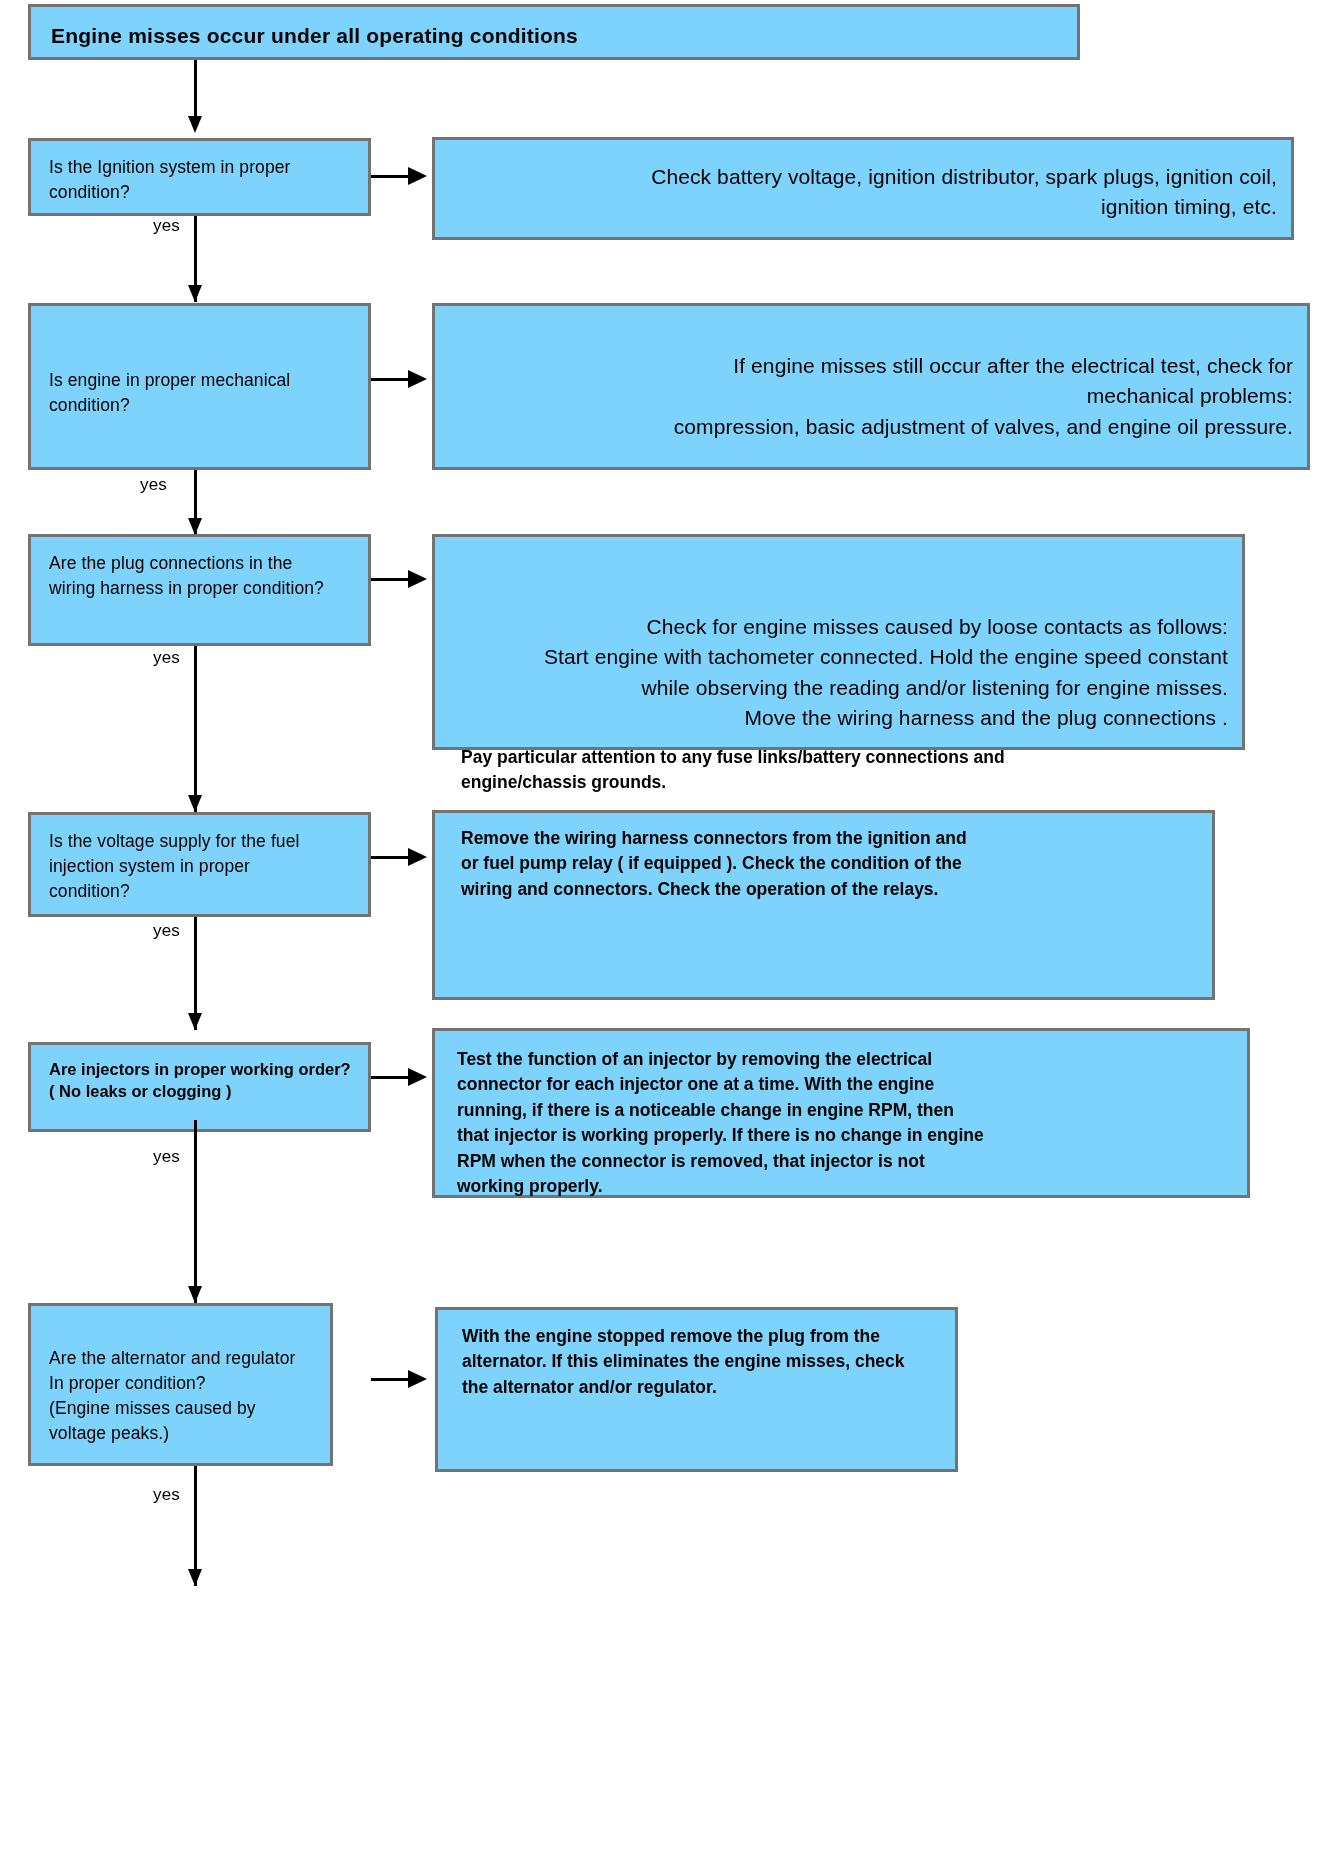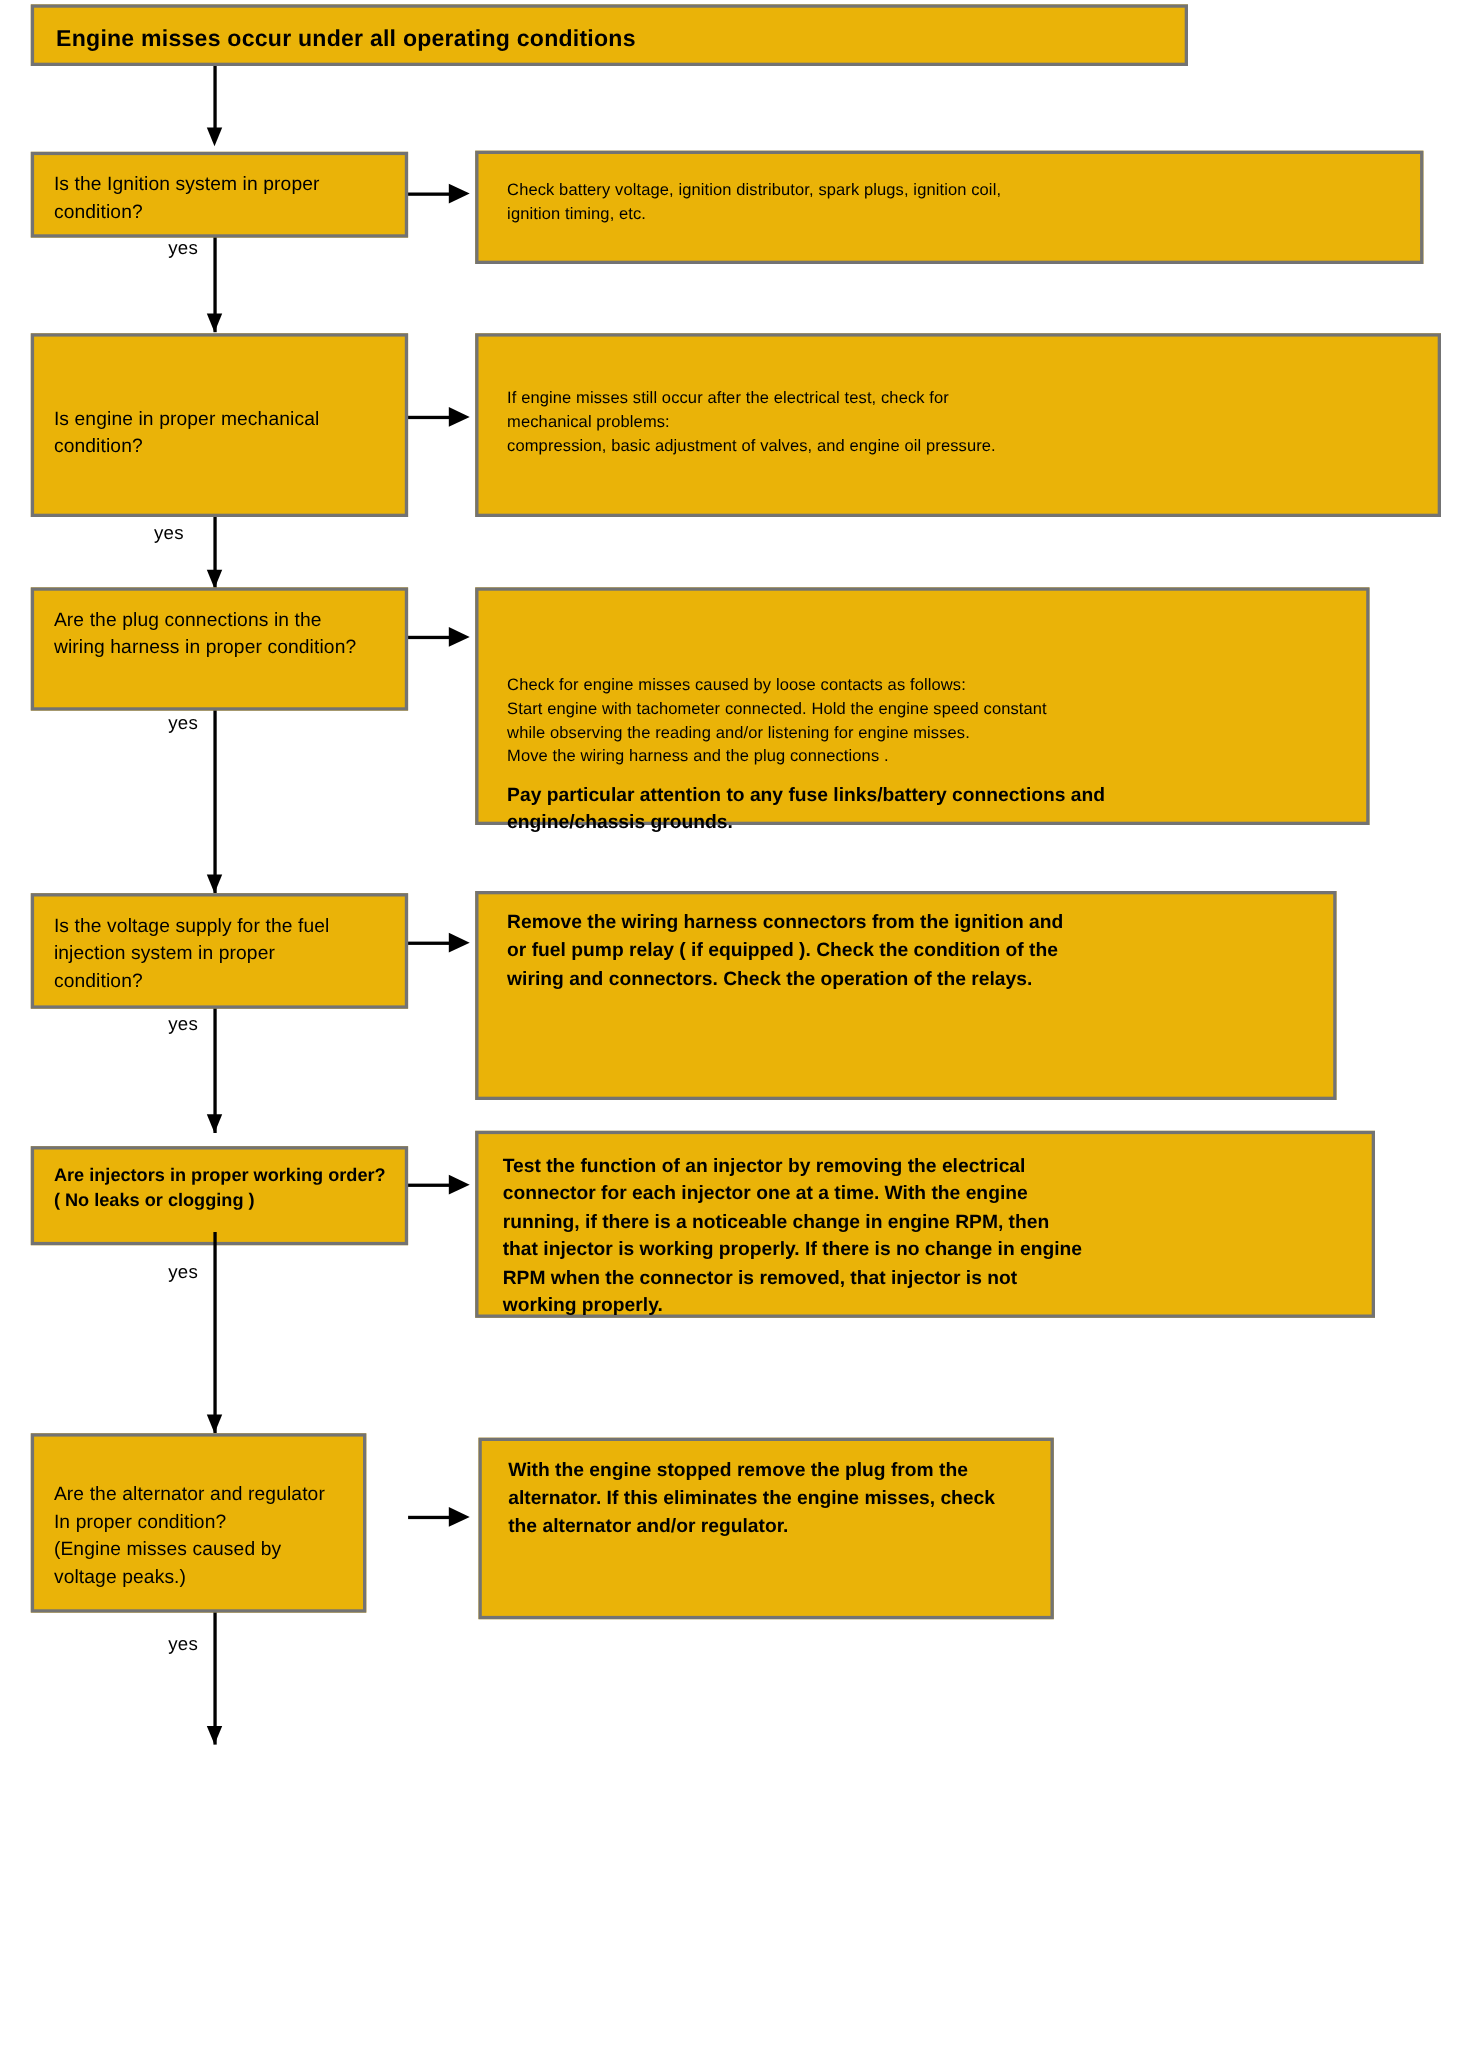--- a/index.html
+++ b/index.html
@@ -15,38 +15,39 @@
     position: relative;
     width: 1344px;
     height: 1876px;
     background: #ffffff;
     overflow: hidden;
   }
   .box {
     position: absolute;
     box-sizing: border-box;
     border: 3px solid #737373;
-    background: #eab308;
+    background: #7dd3fc;
   }
   .box-inner {
     position: absolute;
     left: 18px;
     right: 14px;
   }
   .qtext {
     font-size: 17.5px;
     line-height: 1.42;
     letter-spacing: 0.1px;
     white-space: pre-line;
   }
   .atext {
-    font-size: 15px;
+    font-size: 21px;
     line-height: 1.45;
     letter-spacing: 0.1px;
     white-space: pre-line;
+    text-align: right;
   }
   .atext-bold {
     font-size: 17.5px;
     line-height: 1.45;
     font-weight: bold;
     letter-spacing: 0px;
     white-space: pre-line;
   }
   .para-gap {
     height: 11px;

